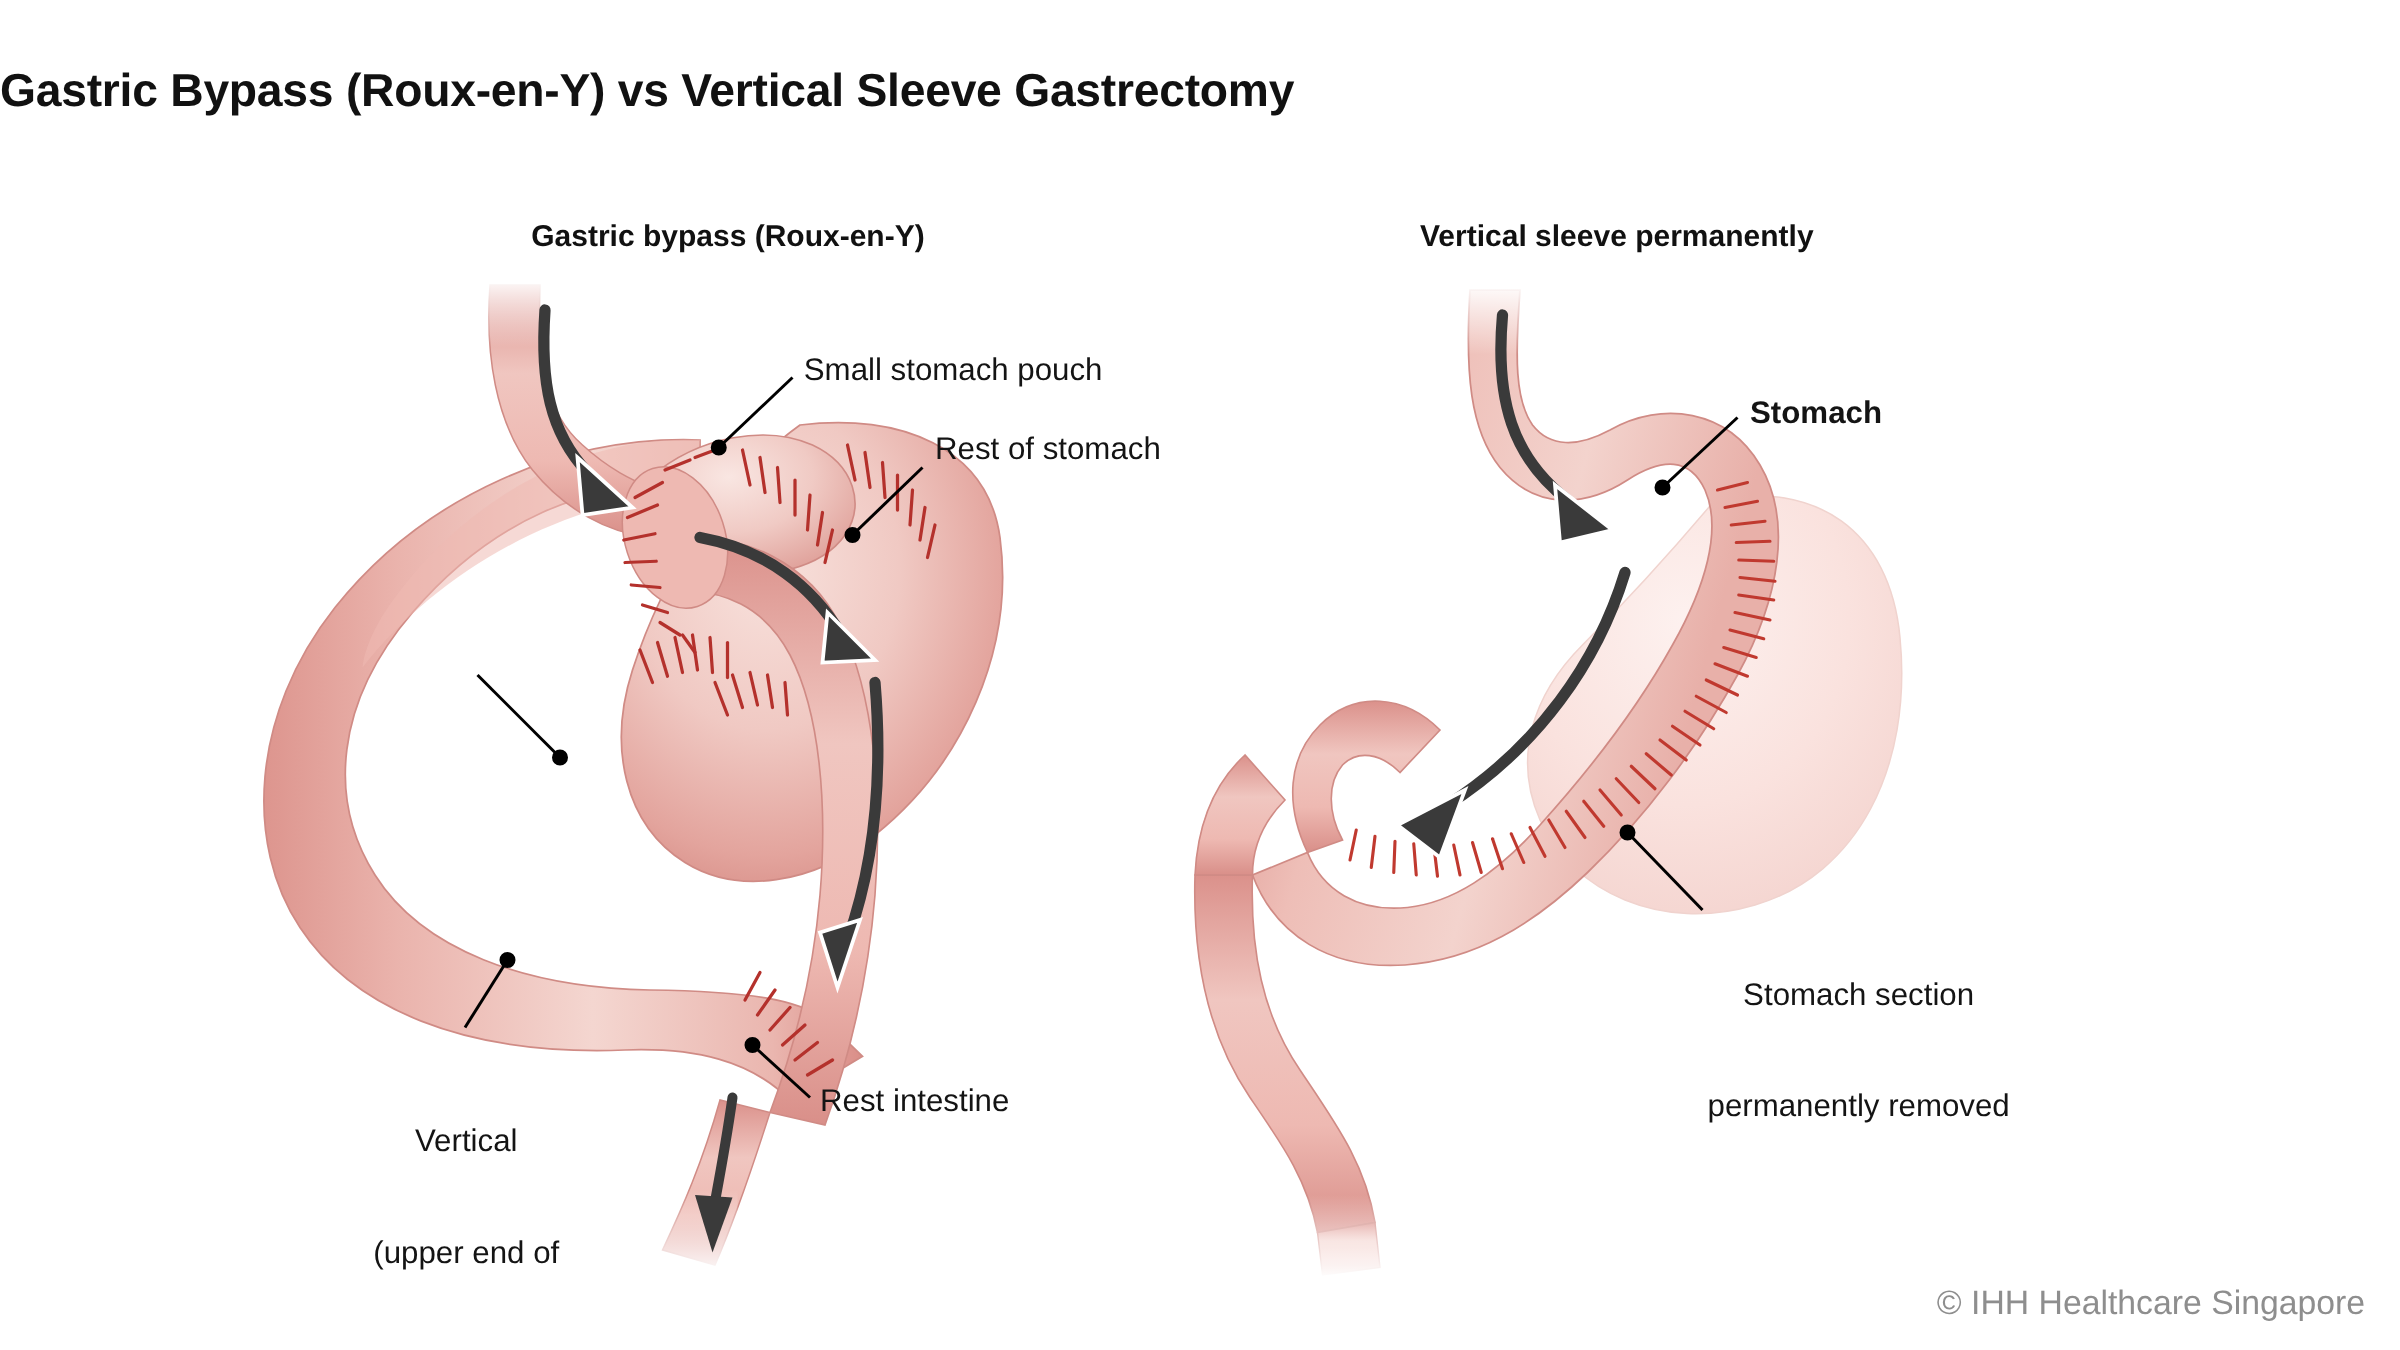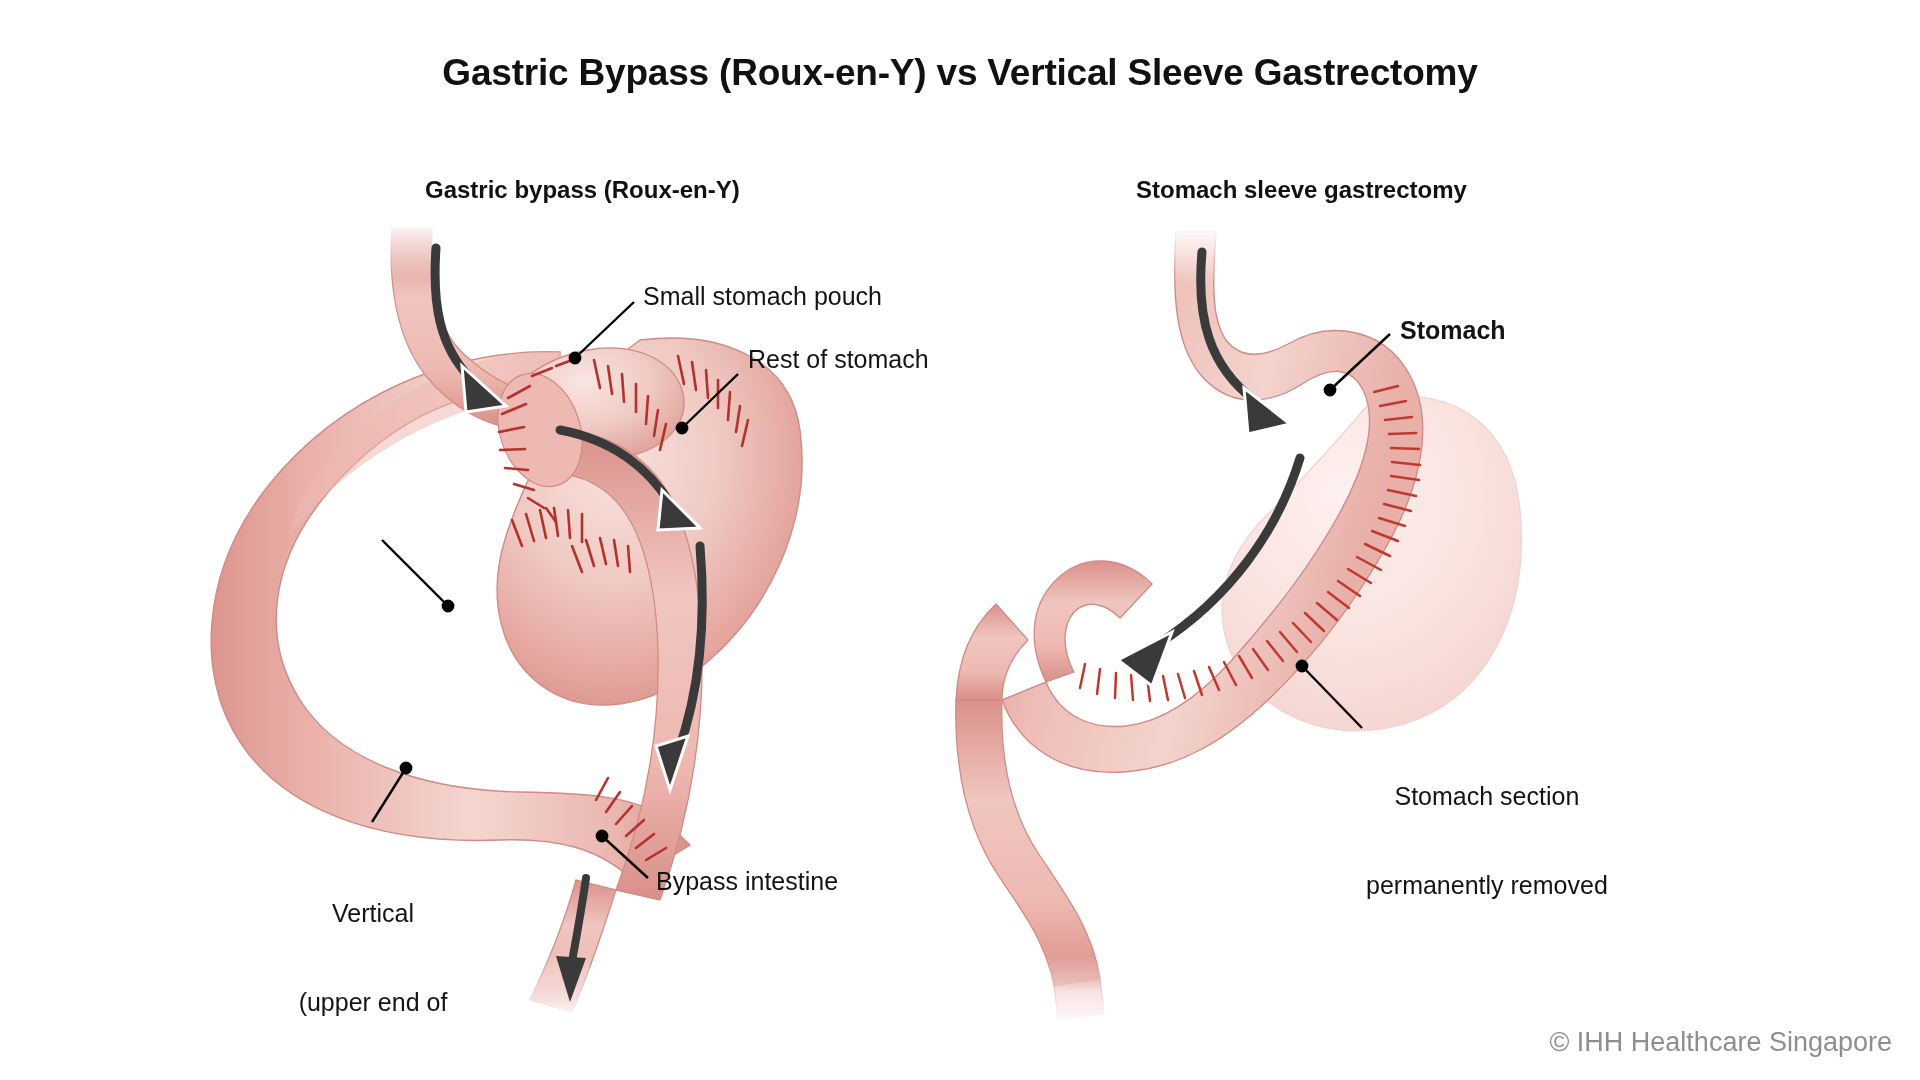--- a/index.html
+++ b/index.html
@@ -19,21 +19,20 @@
   #page-root {
     position: absolute;
     inset: 0;
     background: #ffffff;
   }
   .main-title {
     position: absolute;
     top: 52px;
     left: 0;
     width: 1920px;
-    text-align: center;
     font-size: 37px;
     font-weight: bold;
     letter-spacing: -0.2px;
     color: #111111;
   }
   .panel-title {
     position: absolute;
     font-size: 24px;
     font-weight: bold;
     color: #111111;
@@ -439,34 +438,34 @@
           <circle cx="1302" cy="666" r="5.2"></circle>
         </g>
       </g>
     </g>
   </svg>
 
   <div class="main-title">Gastric Bypass (Roux-en-Y) vs Vertical Sleeve Gastrectomy</div>
 
   <div class="panel-title" id="title-left">Gastric bypass (Roux-en-Y)</div>
 
-  <div class="panel-title" id="title-right">Stomach sleeve gastrectomy</div>
+  <div class="panel-title" id="title-right">Vertical sleeve permanently</div>
 
   <div class="label left" style="top:282px; left:643px;">Small stomach pouch</div>
 
   <div class="label left" style="top:345px; left:748px;">Rest of stomach</div>
 
 
   <div class="label center" style="top:840px; left:248px; width:250px;">
     <div>Vertical</div>
     <div>(upper end of</div>
     <div>small intestine)</div>
   </div>
 
-  <div class="label left" style="top:867px; left:656px;">Bypass intestine</div>
+  <div class="label left" style="top:867px; left:656px;">Rest intestine</div>
 
   <div class="label left" style="top:316px; left:1400px;font-weight:bold;">Stomach</div>
 
   <div class="label left" style="top:723px; left:1366px;">
     <div>Stomach section</div>
     <div>permanently removed</div>
   </div>
 
   <div class="copyright">© IHH Healthcare Singapore</div>
 

